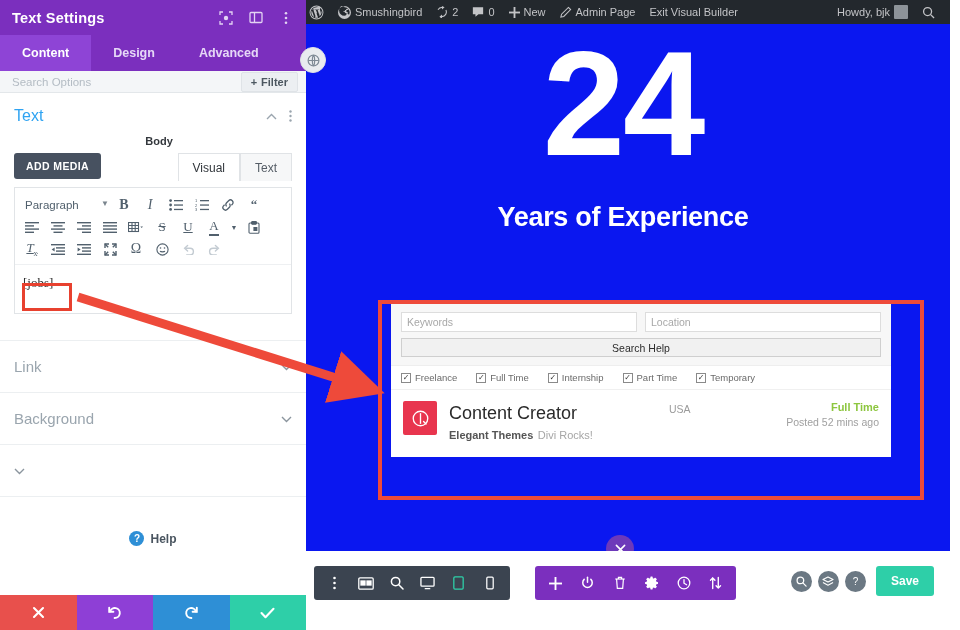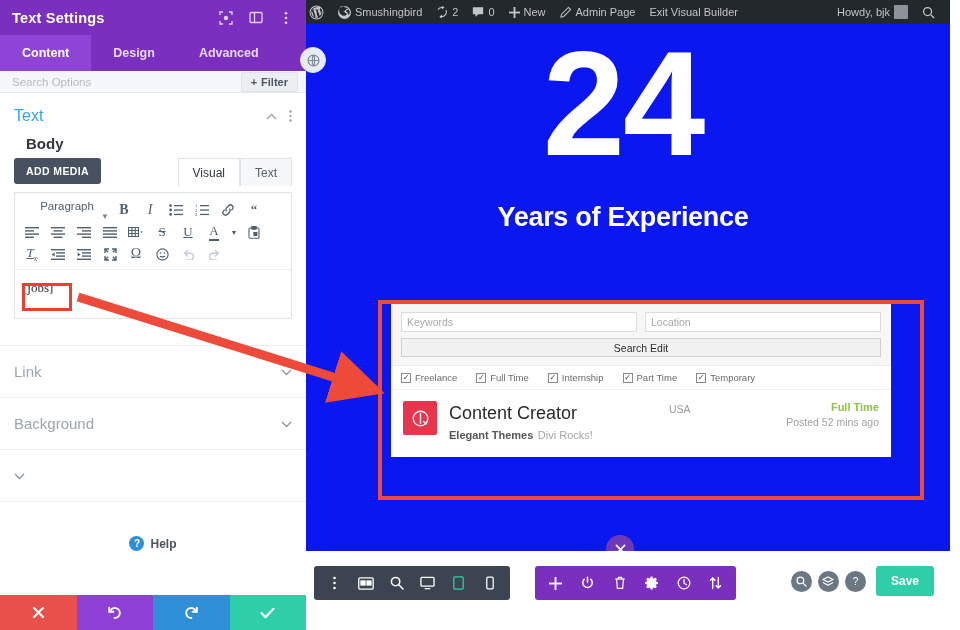--- a/index.html
+++ b/index.html
@@ -63,22 +63,23 @@
   .sb-body { flex: 1; overflow: hidden; background: #fff; position: relative; }
 
   .sec-head {
     display: flex; align-items: center;
     padding: 14px 14px 8px 14px;
   }
   .sec-title { flex: 1; color: #2ea3f2; font-size: 16px; }
   .sec-ico { color: #9aa5ae; margin-left: 12px; display:flex; }
 
   .fld-label {
-    color: #33373c; font-size: 15px; font-weight: bold;
+    color: #33373c; font-size: 11px; font-weight: bold;
     padding: 2px 14px 6px 26px;
+    text-align: center;
   }
 
   .editor-wrap { padding: 0 14px; position: relative; }
   .addmedia {
     display: inline-block; background: #475160; color: #fff;
     font-size: 10.5px; font-weight: bold; letter-spacing: .4px;
     padding: 7px 12px; border-radius: 3px; cursor: pointer;
   }
   .ed-tabs {
     position: absolute; right: 14px; top: 0; display: flex; gap: 0;
@@ -96,23 +97,23 @@
     background: #fff;
   }
   .tb-row { display: flex; align-items: center; gap: 0; height: 22px; }
   .tb-btn {
     width: 26px; height: 21px; display: flex; align-items: center;
     justify-content: center; color: #51606d; cursor: pointer;
     font-size: 12px;
   }
   .tb-btn.faded { color: #c3cbd2; }
   .tb-para {
-    display: flex; align-items: center; color: #51606d;
+    display: flex; color: #51606d;
     font-size: 11.5px; padding-left: 6px; padding-right: 2px;
-    cursor: pointer; width: 92px; flex-direction: column;
+    cursor: pointer; width: 92px;
   }
   .tb-para .car { margin-left: auto; font-size: 8px; color:#7a858e; }
   .tb-btn svg { display: block; }
 
   .ed-content {
     min-height: 48px; padding: 10px 8px 18px 8px;
     font-family: "Liberation Serif", serif; font-size: 13px; color: #2b2b2b;
   }
   .shortcode {
     display: inline-block;
@@ -650,21 +651,21 @@
   <div class="hero">
     <div class="hero-num">24</div>
     <div class="hero-sub">Years of Experience</div>
 
     <div class="jobwidget">
       <div class="jw-search">
         <div class="jw-fields">
           <div class="jw-input">Keywords</div>
           <div class="jw-input">Location</div>
         </div>
-        <div class="jw-btn">Search Edit</div>
+        <div class="jw-btn">Search Help</div>
       </div>
 
       <div class="jw-filters">
         <div class="jw-filter">
           <span class="cbx">✓</span>
           <span>Freelance</span>
         </div>
         <div class="jw-filter">
           <span class="cbx">✓</span>
           <span>Full Time</span>

